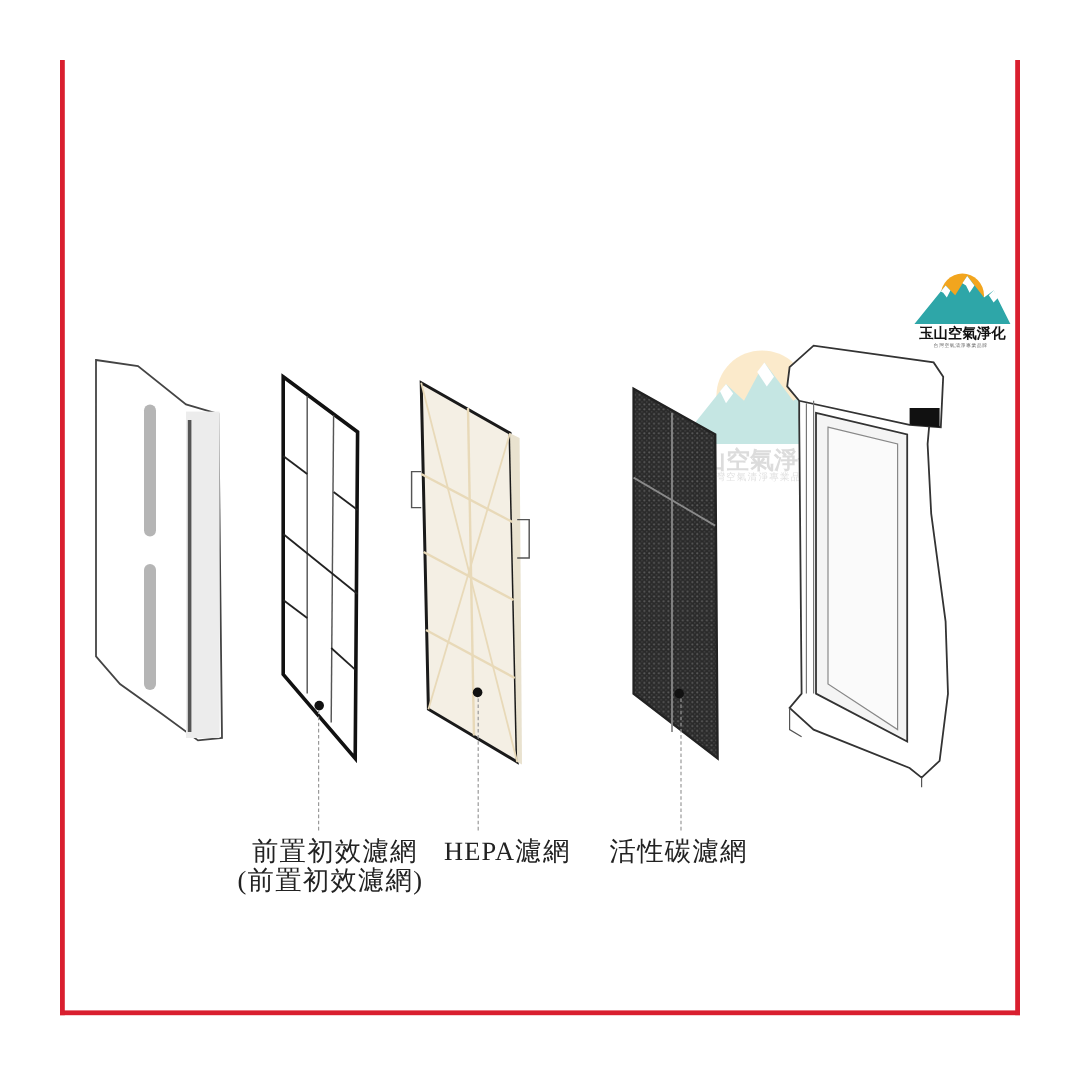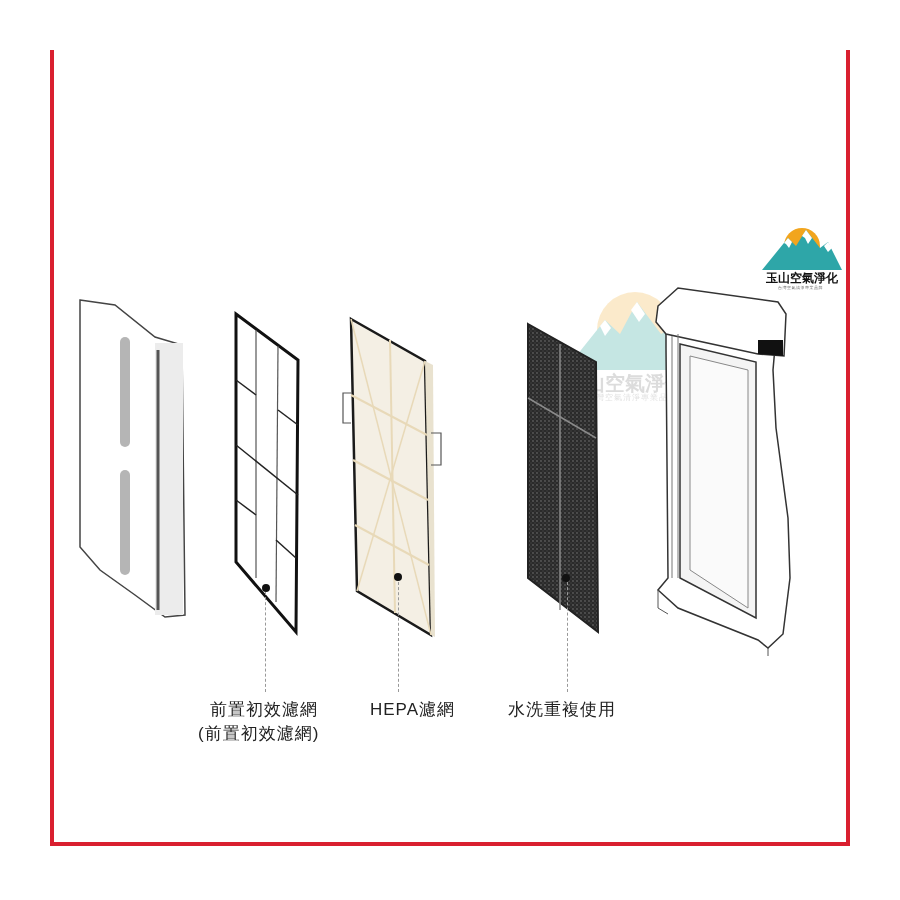--- a/index.html
+++ b/index.html
@@ -4,21 +4,21 @@
 <style>
   html,body{margin:0;padding:0;background:#ffffff;}
   body{width:900px;height:900px;position:relative;overflow:hidden;font-family:"DejaVu Sans",sans-serif;}
   .frame{position:absolute;left:50px;top:50px;width:792px;height:792px;border:4px solid #d91f2f;border-top:none;background:#fff;}
   .header{position:absolute;left:50px;top:50px;width:800px;height:166px;background:#d91f2f;}
   .title{position:absolute;left:0;top:0;width:800px;height:166px;display:flex;align-items:center;justify-content:center;
     font-family:"DejaVu Sans",sans-serif;font-weight:bold;font-size:66px;color:#0a0a0a;letter-spacing:4px;
     -webkit-text-stroke:0px;
     text-shadow: 3px 0 0 #fff,-3px 0 0 #fff,0 3px 0 #fff,0 -3px 0 #fff,2px 2px 0 #fff,-2px -2px 0 #fff,2px -2px 0 #fff,-2px 2px 0 #fff,4px 1px 0 #fff,-4px -1px 0 #fff,1px 4px 0 #fff,-1px -4px 0 #fff;}
   .abs{position:absolute;}
-  .label{position:absolute;font-family:Liberation Sans, sans-serif;font-size:17px;color:#222;letter-spacing:1px;line-height:24px;white-space:nowrap;}
+  .label{position:absolute;font-family:Liberation Serif, serif;font-size:22px;color:#222;letter-spacing:1px;line-height:24px;white-space:nowrap;}
   .logo-text{position:absolute;font-family:"DejaVu Sans",sans-serif;font-weight:bold;color:#111;font-size:12px;white-space:nowrap;}
   .logo-sub{position:absolute;font-family:"DejaVu Sans",sans-serif;color:#666;font-size:4px;white-space:nowrap;letter-spacing:0.5px;}
   .wm-text{position:absolute;font-family:"DejaVu Sans",sans-serif;font-weight:bold;color:rgba(150,150,150,0.55);font-size:20px;white-space:nowrap;}
   .wm-sub{position:absolute;font-family:"DejaVu Sans",sans-serif;color:rgba(170,170,170,0.6);font-size:8px;white-space:nowrap;letter-spacing:1px;}
 </style>
 </head>
 <body>
 
 <div class="header">
   <div class="title">安裝示意圖</div>
@@ -105,13 +105,13 @@
   <path d="M110,62 L135,62 L135,78 L110,76 Z" fill="#111"></path>
   <polygon points="32,66 108,84 108,340 32,300" fill="#f4f4f4" stroke="#333" stroke-width="1.5"></polygon>
   <polygon points="42,78 100,92 100,330 42,292" fill="#fafafa" stroke="#888" stroke-width="1"></polygon>
   <path d="M30,56 L30,300 M24,58 L24,300" stroke="#777" stroke-width="1" fill="none"></path>
   <path d="M10,312 L10,330 L20,336 M120,370 L120,378" stroke="#555" stroke-width="1" fill="none"></path>
 </svg>
 
 <div class="label" style="left:210px;top:698px;">前置初效濾網</div>
 <div class="label" style="left:198px;top:722px;">(前置初效濾網)</div>
 <div class="label" style="left:370px;top:698px;">HEPA濾網</div>
-<div class="label" style="left:508px;top:698px;">水洗重複使用</div>
+<div class="label" style="left:508px;top:698px;">活性碳濾網</div>
 
 </body></html>

